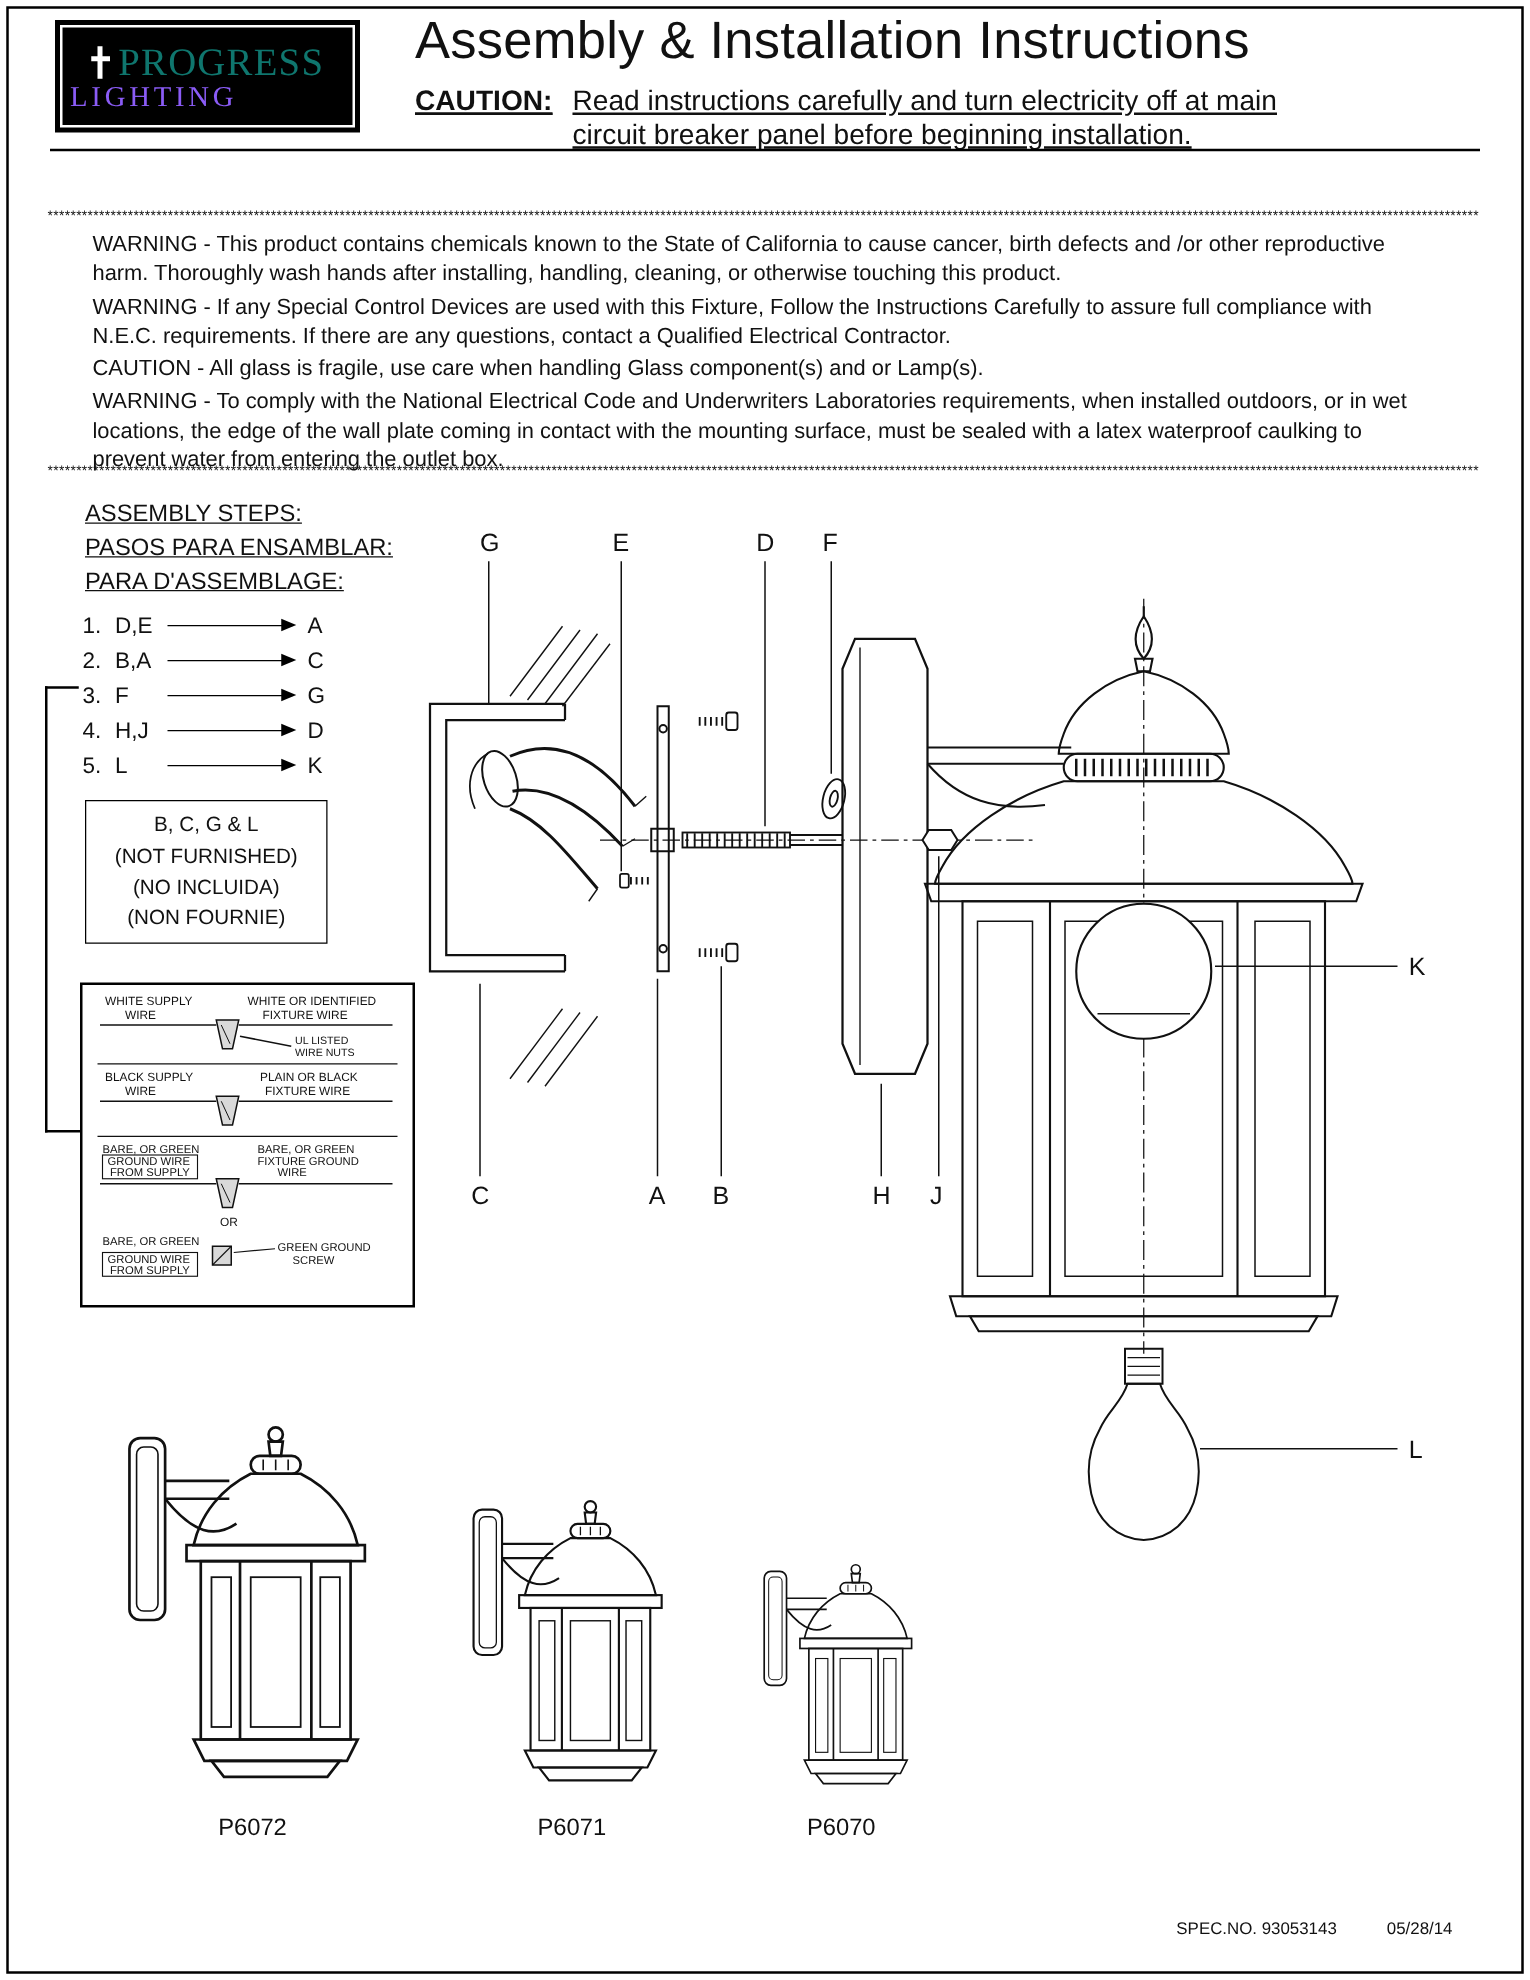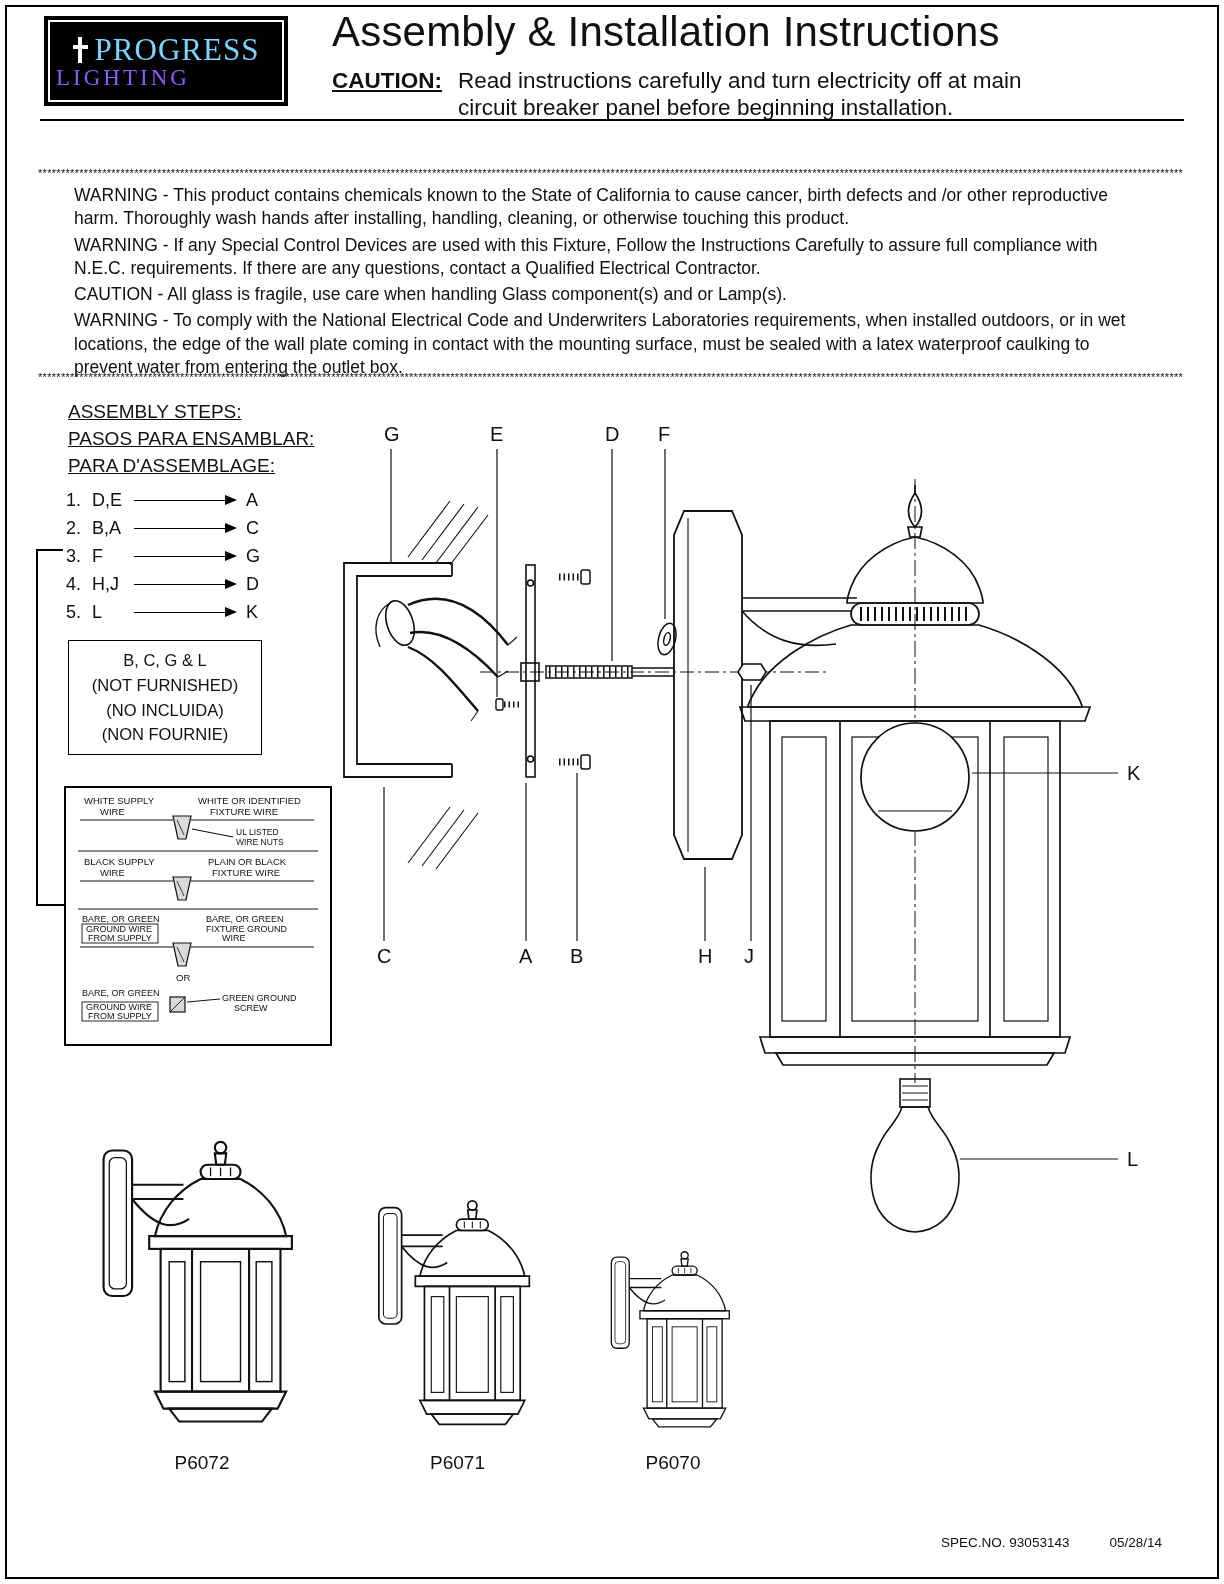--- a/index.html
+++ b/index.html
@@ -7,29 +7,29 @@
   .page {
     position:relative; width:1224px; height:1584px; margin:0 auto;
     background:#ffffff; color:#111; font-family:"Liberation Sans", sans-serif;
     overflow:hidden;
   }
   .page-frame { position:absolute; inset:5px; border:2.5px solid #000; pointer-events:none; }
 
   
   .logo-box { position:absolute; left:44px; top:16px; width:244px; height:90px; background:#000; }
   .logo-inner { position:absolute; inset:4px; border:2px solid #fff; display:flex; flex-direction:column; justify-content:center; padding:2px 6px; }
-  .logo-line1 { display:flex; align-items:center; justify-content:center; gap:7px; color:#7dd3fc;
+  .logo-line1 { display:flex; align-items:center; justify-content:center; gap:7px; color:#0f766e;
     font-family:"Liberation Serif", serif; font-size:31px; letter-spacing:1px; }
   .logo-line2 { color:#8b5cf6; font-family:"Liberation Serif", serif; font-size:23px; letter-spacing:3px; text-align:left; padding-right:16px; margin-top:-3px; }
   .cross-icon { position:relative; width:15px; height:26px; flex:0 0 auto; }
   .cross-icon::before { content:""; position:absolute; left:0; top:8px; width:15px; height:4px; background:#fff; }
   .cross-icon::after  { content:""; position:absolute; left:5.5px; top:0; width:4px; height:26px; background:#fff; }
 
   .doc-title { position:absolute; left:332px; top:8px; font-size:42px; letter-spacing:0.2px; white-space:nowrap; }
-  .caution-row { position:absolute; left:332px; top:68px; display:flex; gap:16px; font-size:22.5px; }
+  .caution-row { position:absolute; left:332px; top:68px; display:flex; gap:16px; font-size:22.5px;text-decoration:underline; }
   .caution-label { font-weight:bold; text-decoration:underline; }
   .caution-text { line-height:1.18; }
 
   .header-rule { position:absolute; left:40px; right:40px; top:119px; border-top:2px solid #000; height:0; }
   .models-title { position:absolute; left:0; right:0; top:127px; text-align:center; font-size:34px; }
 
   .stars { position:absolute; left:38px; right:38px; font-size:11px; letter-spacing:0.3px;
     white-space:nowrap; overflow:hidden; line-height:1; }
   .stars.s1 { top:168px; }
   .stars.s2 { top:372px; }

